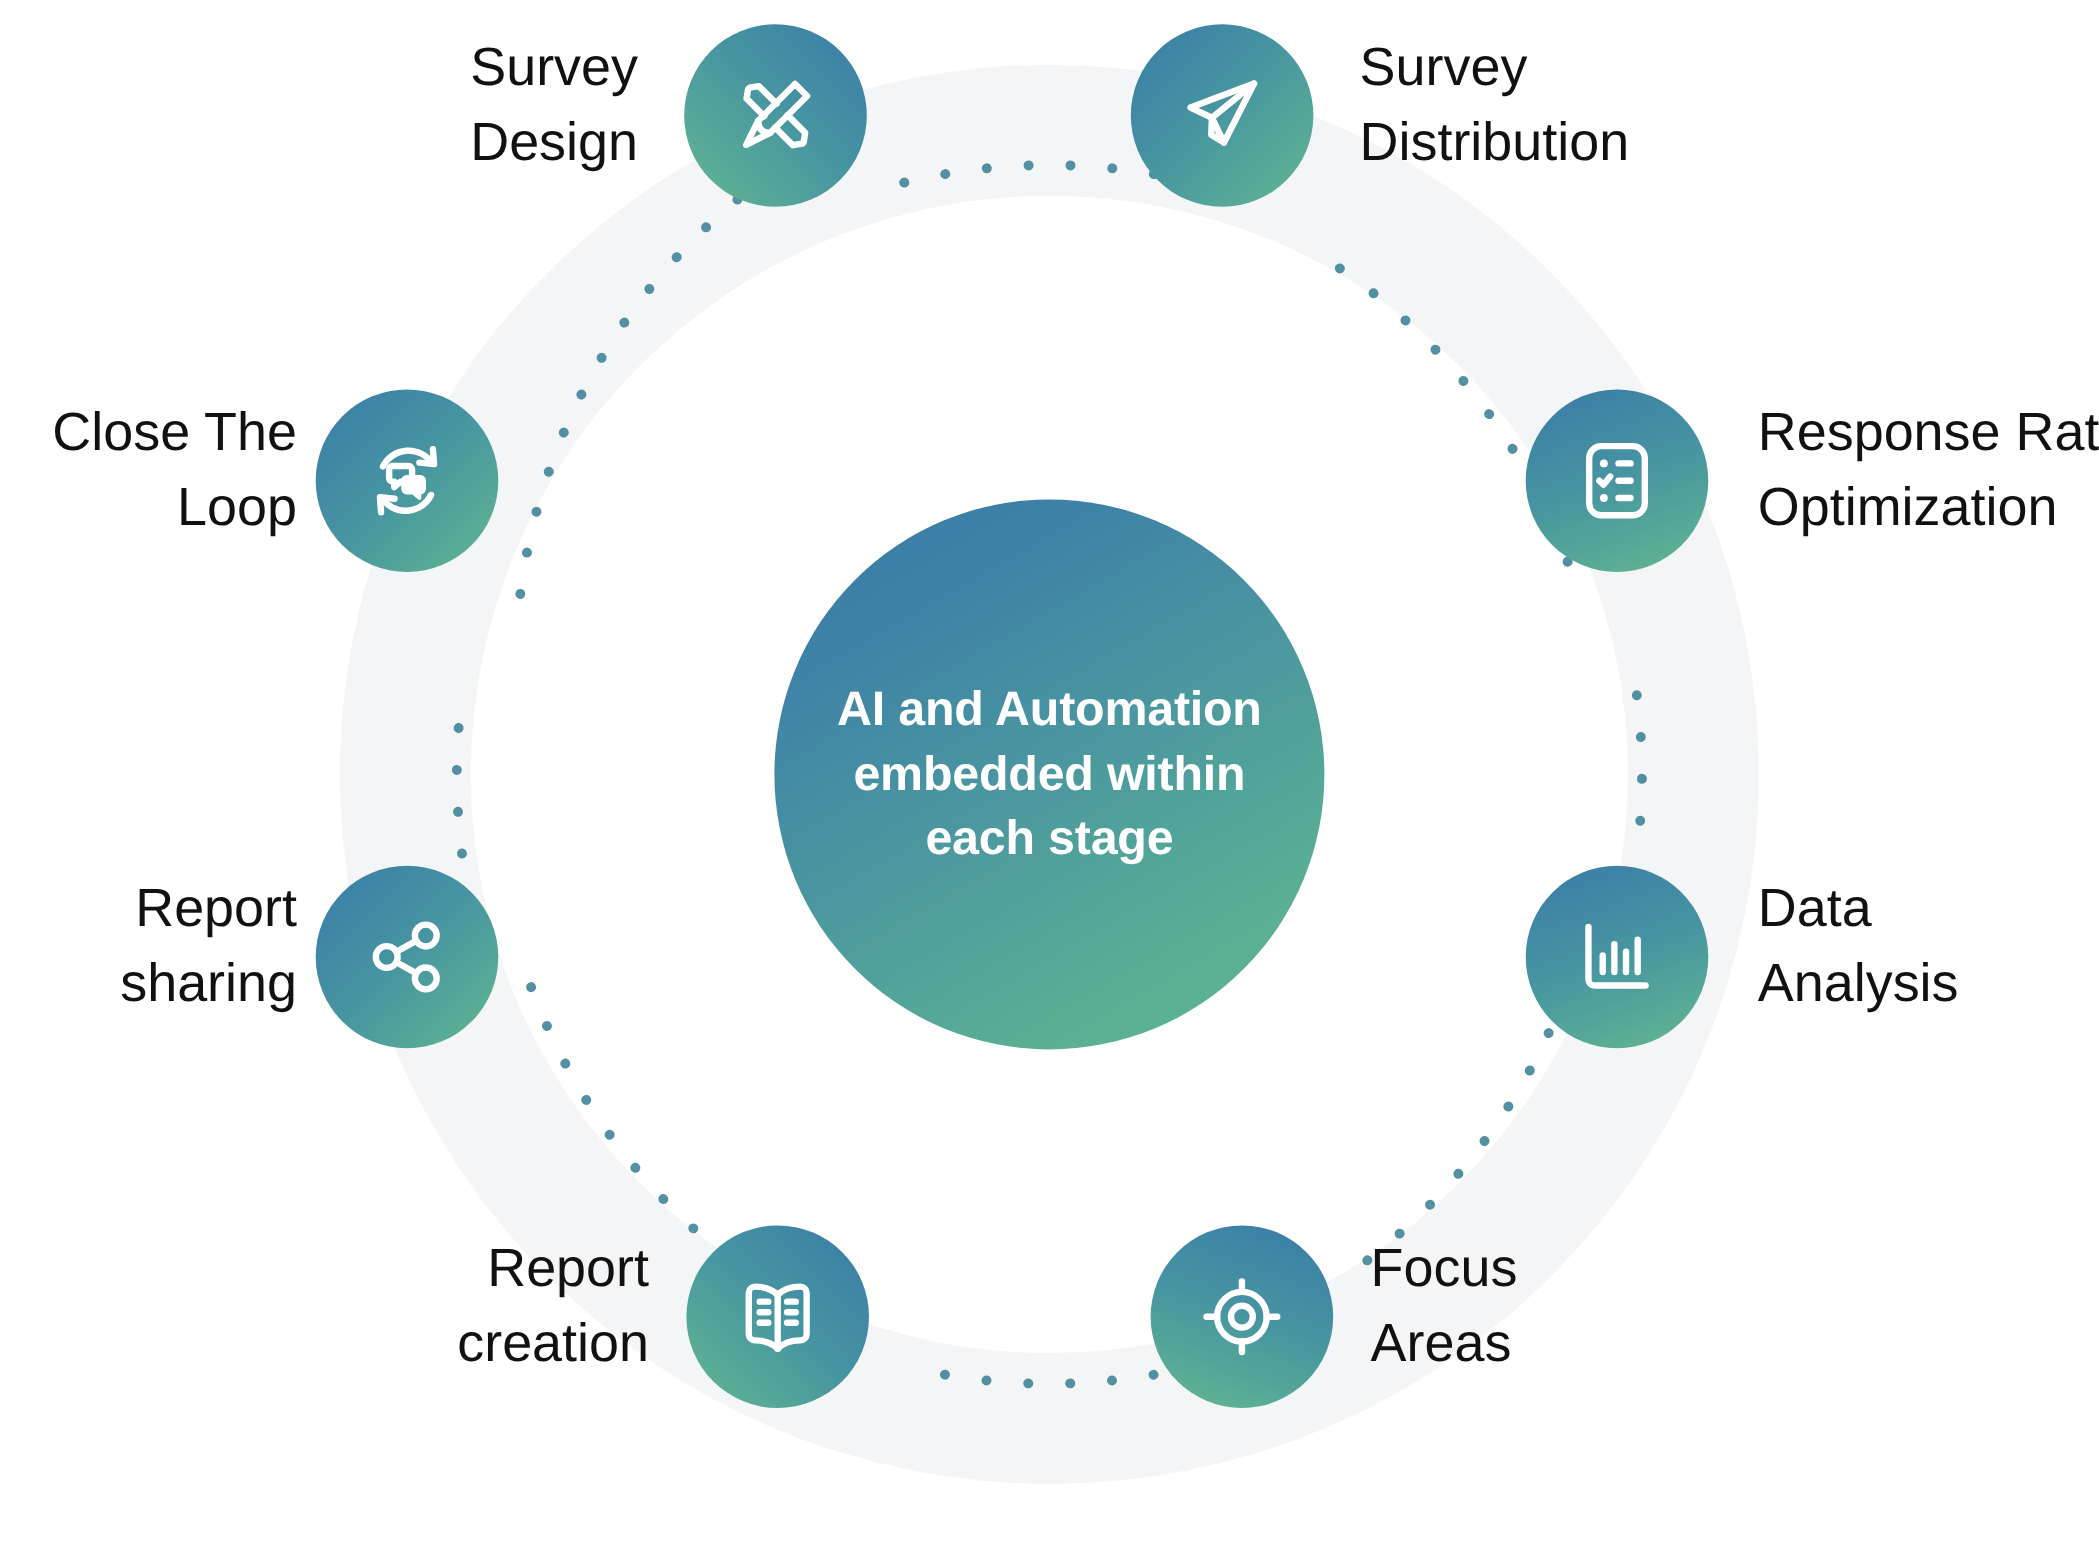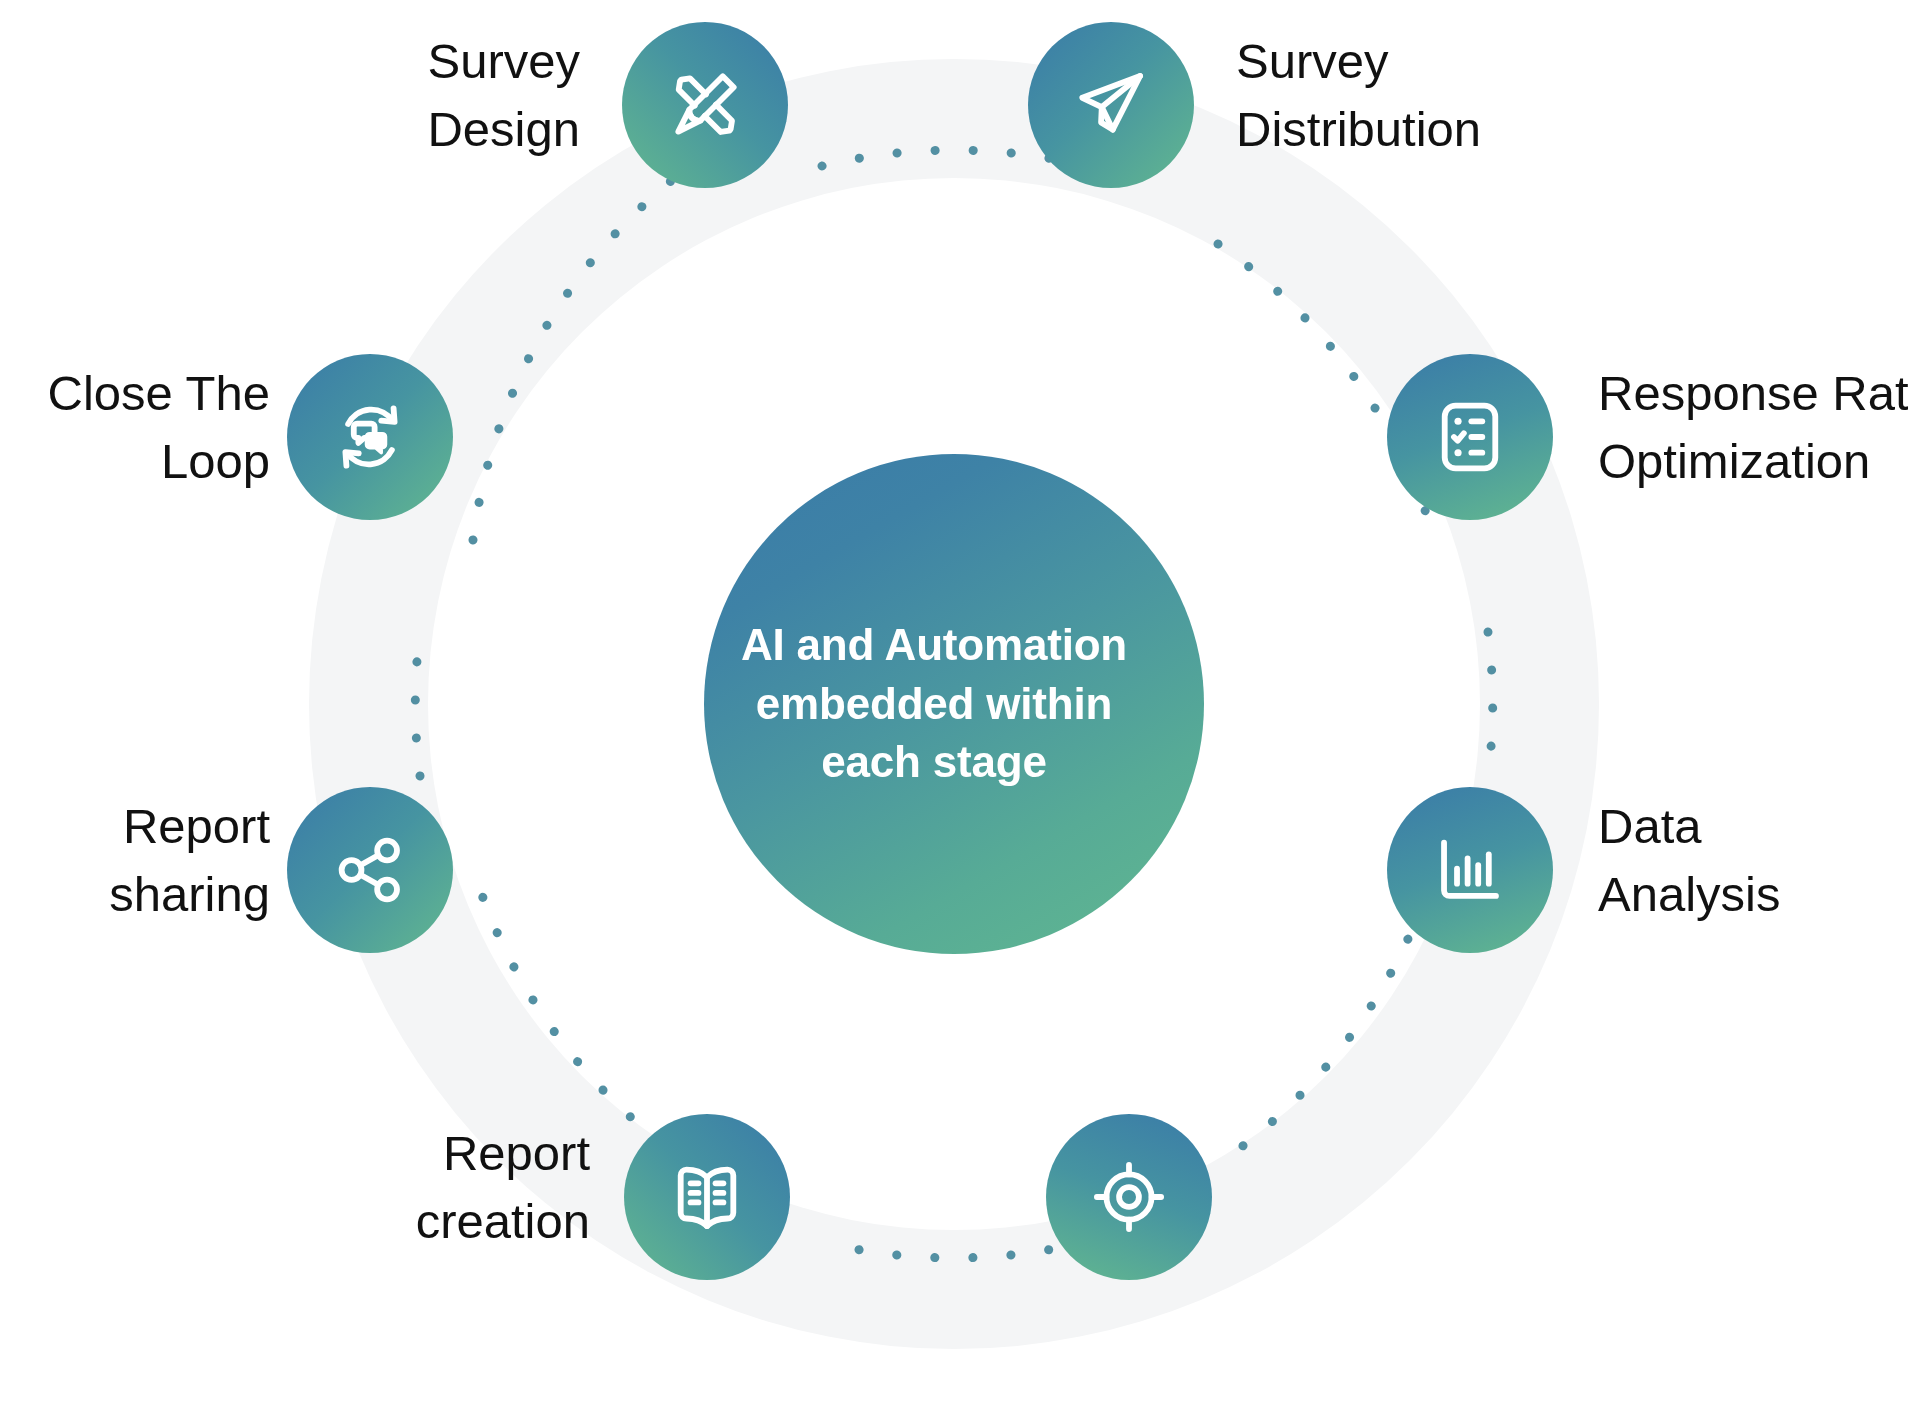--- a/index.html
+++ b/index.html
@@ -37,21 +37,21 @@
   }
 
   
   .center-circle{
     position:absolute;
     left:50%;top:50%;
     width:500px;height:500px;
     margin-left:-250px;margin-top:-250px;
     border-radius:50%;
     background:linear-gradient(150deg,#3a7ba8 0%, #3e82a6 22%, #4a96a0 48%, #57ab96 74%, #61b890 100%);
-    display:flex;align-items:center;justify-content:flex-start;
+    display:flex;align-items:center;justify-content:center;
     box-sizing:border-box;
   }
   .center-text{
     color:#ffffff;
     font-size:44px;
     font-weight:bold;
     line-height:1.33;
     text-align:center;
     letter-spacing:-0.2px;
     width:460px;
@@ -179,20 +179,22 @@
       <svg viewBox="0 0 24 24" fill="none" stroke="#ffffff" stroke-width="1.7" stroke-linecap="round" stroke-linejoin="round">
         <circle cx="12" cy="12" r="6.6"></circle>
         <circle cx="12" cy="12" r="2.9"></circle>
         <path d="M12 2.6 L12 5.4"></path>
         <path d="M12 18.6 L12 21.4"></path>
         <path d="M2.6 12 L5.4 12"></path>
         <path d="M18.6 12 L21.4 12"></path>
       </svg>
     </span>
   </div>
+  <div class="label left-align" style="left:1246px;top:1120px;width:340px;">Focus
+Areas</div>
 
   <div class="node g-e" style="left:624px;top:1114px;">
     <span class="icon">
       <svg viewBox="0 0 24 24" fill="none" stroke="#ffffff" stroke-width="1.7" stroke-linecap="round" stroke-linejoin="round">
         <path d="M12 6.2 C10.4 4.6 8.3 4.0 6.0 4.0 A1.7 1.7 0 0 0 4.3 5.7 L4.3 16.6 A1.7 1.7 0 0 0 6.0 18.3 C8.3 18.3 10.4 18.9 12 20.5"></path>
         <path d="M12 6.2 C13.6 4.6 15.7 4.0 18.0 4.0 A1.7 1.7 0 0 1 19.7 5.7 L19.7 16.6 A1.7 1.7 0 0 1 18.0 18.3 C15.7 18.3 13.6 18.9 12 20.5"></path>
         <path d="M12 6.2 L12 20.5"></path>
         <path d="M7.2 8.0 L9.5 8.0"></path>
         <path d="M7.2 10.8 L9.5 10.8"></path>
         <path d="M7.2 13.6 L9.5 13.6"></path>

